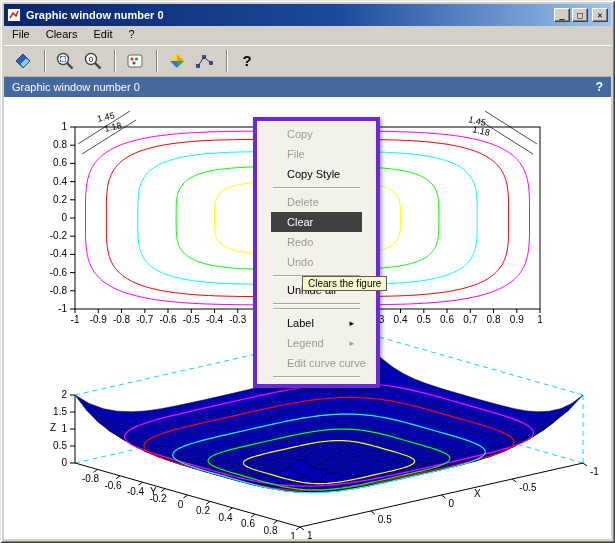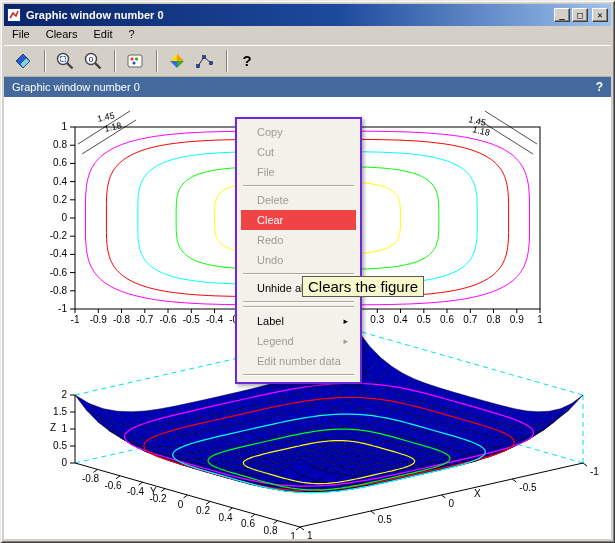--- a/index.html
+++ b/index.html
@@ -17,29 +17,29 @@
   .menubar span{padding:2px 8px;cursor:default}
   .toolbar{position:absolute;left:4px;top:45px;width:607px;height:32px;display:flex;align-items:center;padding-left:6px;
     border-top:1px solid #fff;border-bottom:1px solid #b4b0a8}
   .tool-btn{width:26px;height:26px;display:flex;align-items:center;justify-content:center;margin-right:2px}
   .tool-sep{width:2px;height:22px;border-left:1px solid #808080;border-right:1px solid #fff;margin:0 6px}
   .infobar{position:absolute;left:4px;top:77px;width:607px;height:20px;background:#44699d;color:#fff;font-size:11px;
     display:flex;align-items:center;padding:0 8px}
   .infobar .help{margin-left:auto;font-weight:bold;font-size:12px}
   .canvas{position:absolute;left:4px;top:97px;width:607px;height:442px;background:#fff;overflow:hidden}
   svg text{font-family:"Liberation Sans",sans-serif;fill:#000}
-  .context-menu{position:absolute;left:235px;top:117px;width:127px;background:#f2f1ea;border:2px solid #6d28d9;
-    box-shadow:2px 2px 4px rgba(0,0,0,.35);padding:3px 4px;z-index:10;font-size:11px}
+  .context-menu{position:absolute;left:253px;top:117px;width:127px;background:#f2f1ea;border:4px solid #6d28d9;
+    box-shadow:2px 2px 4px rgba(0,0,0,.35);padding:3px 14px;z-index:10;font-size:11px}
   .menu-item{height:20px;line-height:20px;padding:0 8px 0 16px;color:#000;display:flex;cursor:default;white-space:nowrap}
   .menu-item .lbl{flex:1}
   .menu-item.disabled{color:#9d9c94}
-  .menu-item.highlighted{background:#ef4444;color:#fff}
+  .menu-item.highlighted{background:#404040;color:#fff}
   .submenu-arrow{font-size:9px;line-height:20px}
   .menu-sep{height:2px;border-top:1px solid #a9a797;border-bottom:1px solid #fff;margin:3px 2px}
-  .tooltip{position:absolute;left:302px;top:276px;background:#f8f8cd;border:1px solid #5a5a5a;font-size:15px;
+  .tooltip{position:absolute;left:302px;top:276px;background:#f8f8cd;border:1px solid #5a5a5a;font-size:10px;
     padding:1px 5px;z-index:20;white-space:nowrap;color:#000}
 </style>
 </head>
 <body>
 
 <div class="window">
 
   <div class="titlebar">
     <svg width="14" height="14" viewBox="0 0 14 14">
       <rect x="0.5" y="0.5" width="13" height="13" fill="#ffffff" stroke="#00309c"></rect>
@@ -661,24 +661,24 @@
           <text x="46" y="334" font-size="10">Z</text>
         </g>
       </svg>
   </div>
 
   <div class="context-menu">
       <div class="menu-item disabled">
         <span class="lbl">Copy</span>
       </div>
       <div class="menu-item disabled">
-        <span class="lbl">Cut</span>
-      </div>
-      <div class="menu-item disabled">
         <span class="lbl">File</span>
+      </div>
+      <div class="menu-item">
+        <span class="lbl">Copy Style</span>
       </div>
       <div class="menu-sep"></div>
       <div class="menu-item disabled">
         <span class="lbl">Delete</span>
       </div>
       <div class="menu-item highlighted">
         <span class="lbl">Clear</span>
       </div>
       <div class="menu-item disabled">
         <span class="lbl">Redo</span>
@@ -694,20 +694,20 @@
       <div class="menu-sep"></div>
       <div class="menu-item">
         <span class="lbl">Label</span>
         <span class="submenu-arrow">▸</span>
       </div>
       <div class="menu-item disabled">
         <span class="lbl">Legend</span>
         <span class="submenu-arrow">▸</span>
       </div>
       <div class="menu-item disabled">
-        <span class="lbl">Edit number data</span>
+        <span class="lbl">Edit curve curve</span>
       </div>
       <div class="menu-sep"></div>
     </div>
 
   <div class="tooltip">Clears the figure</div>
 
 </div>
 
 </body></html>

